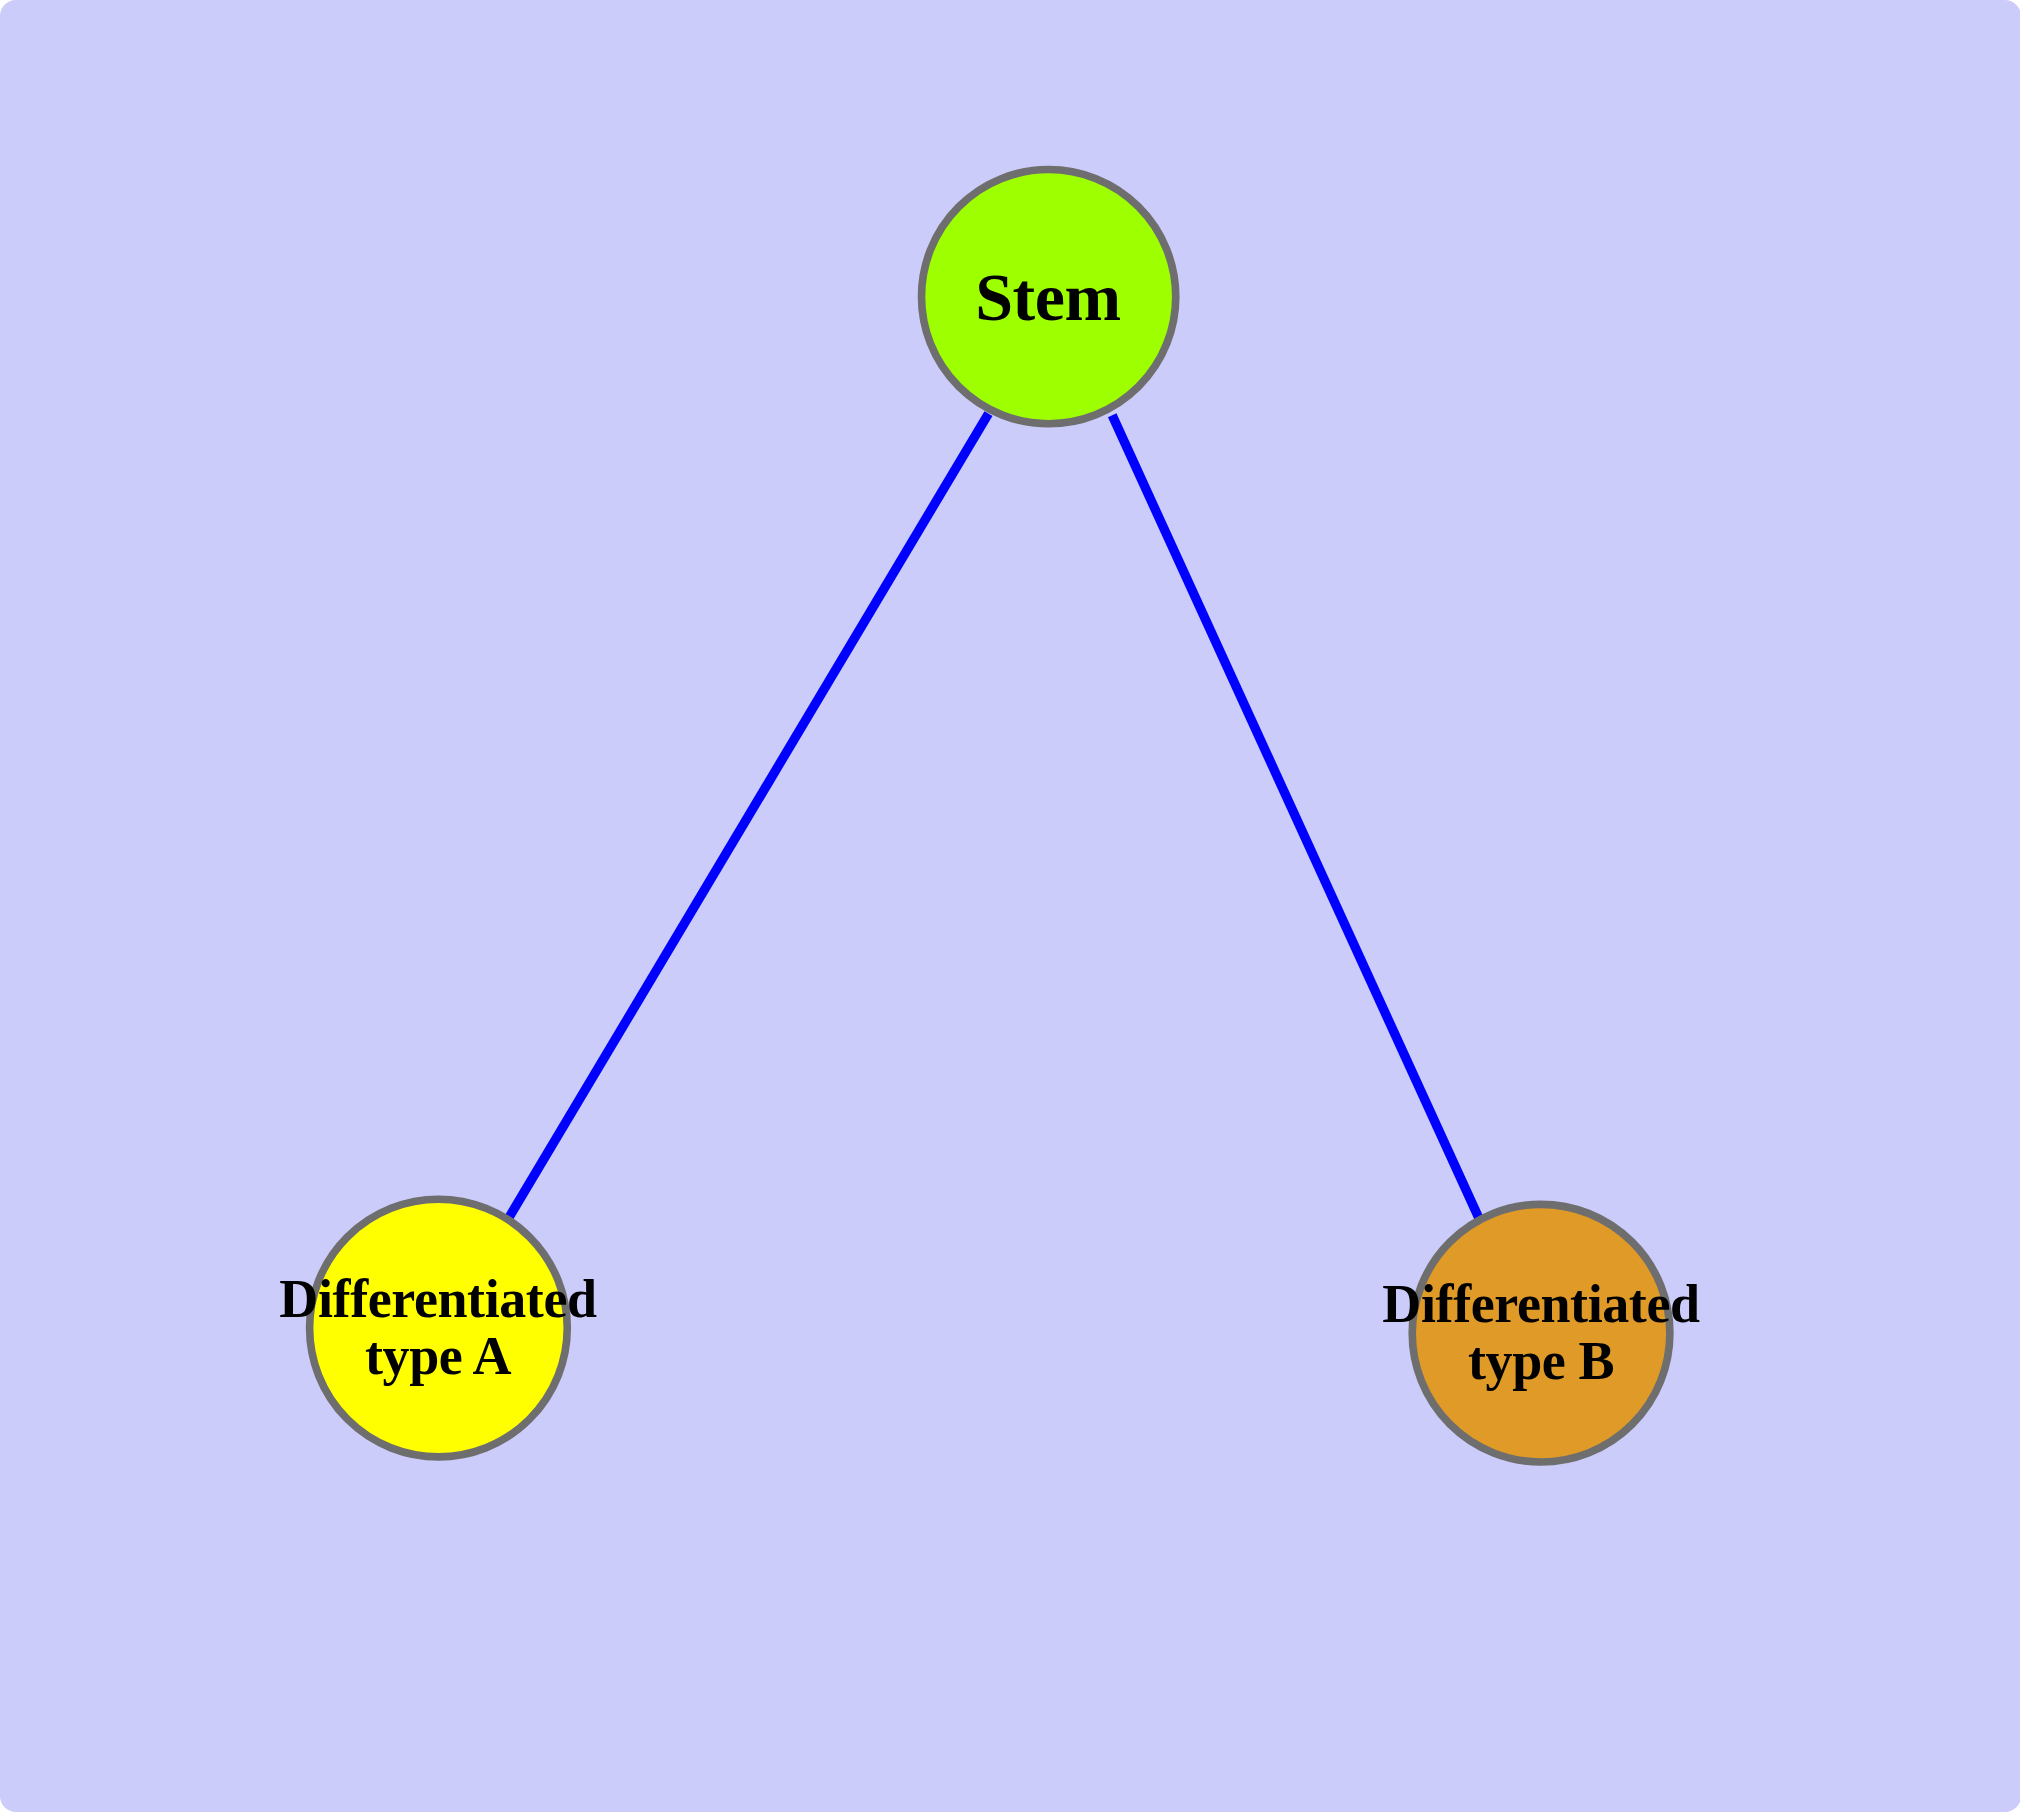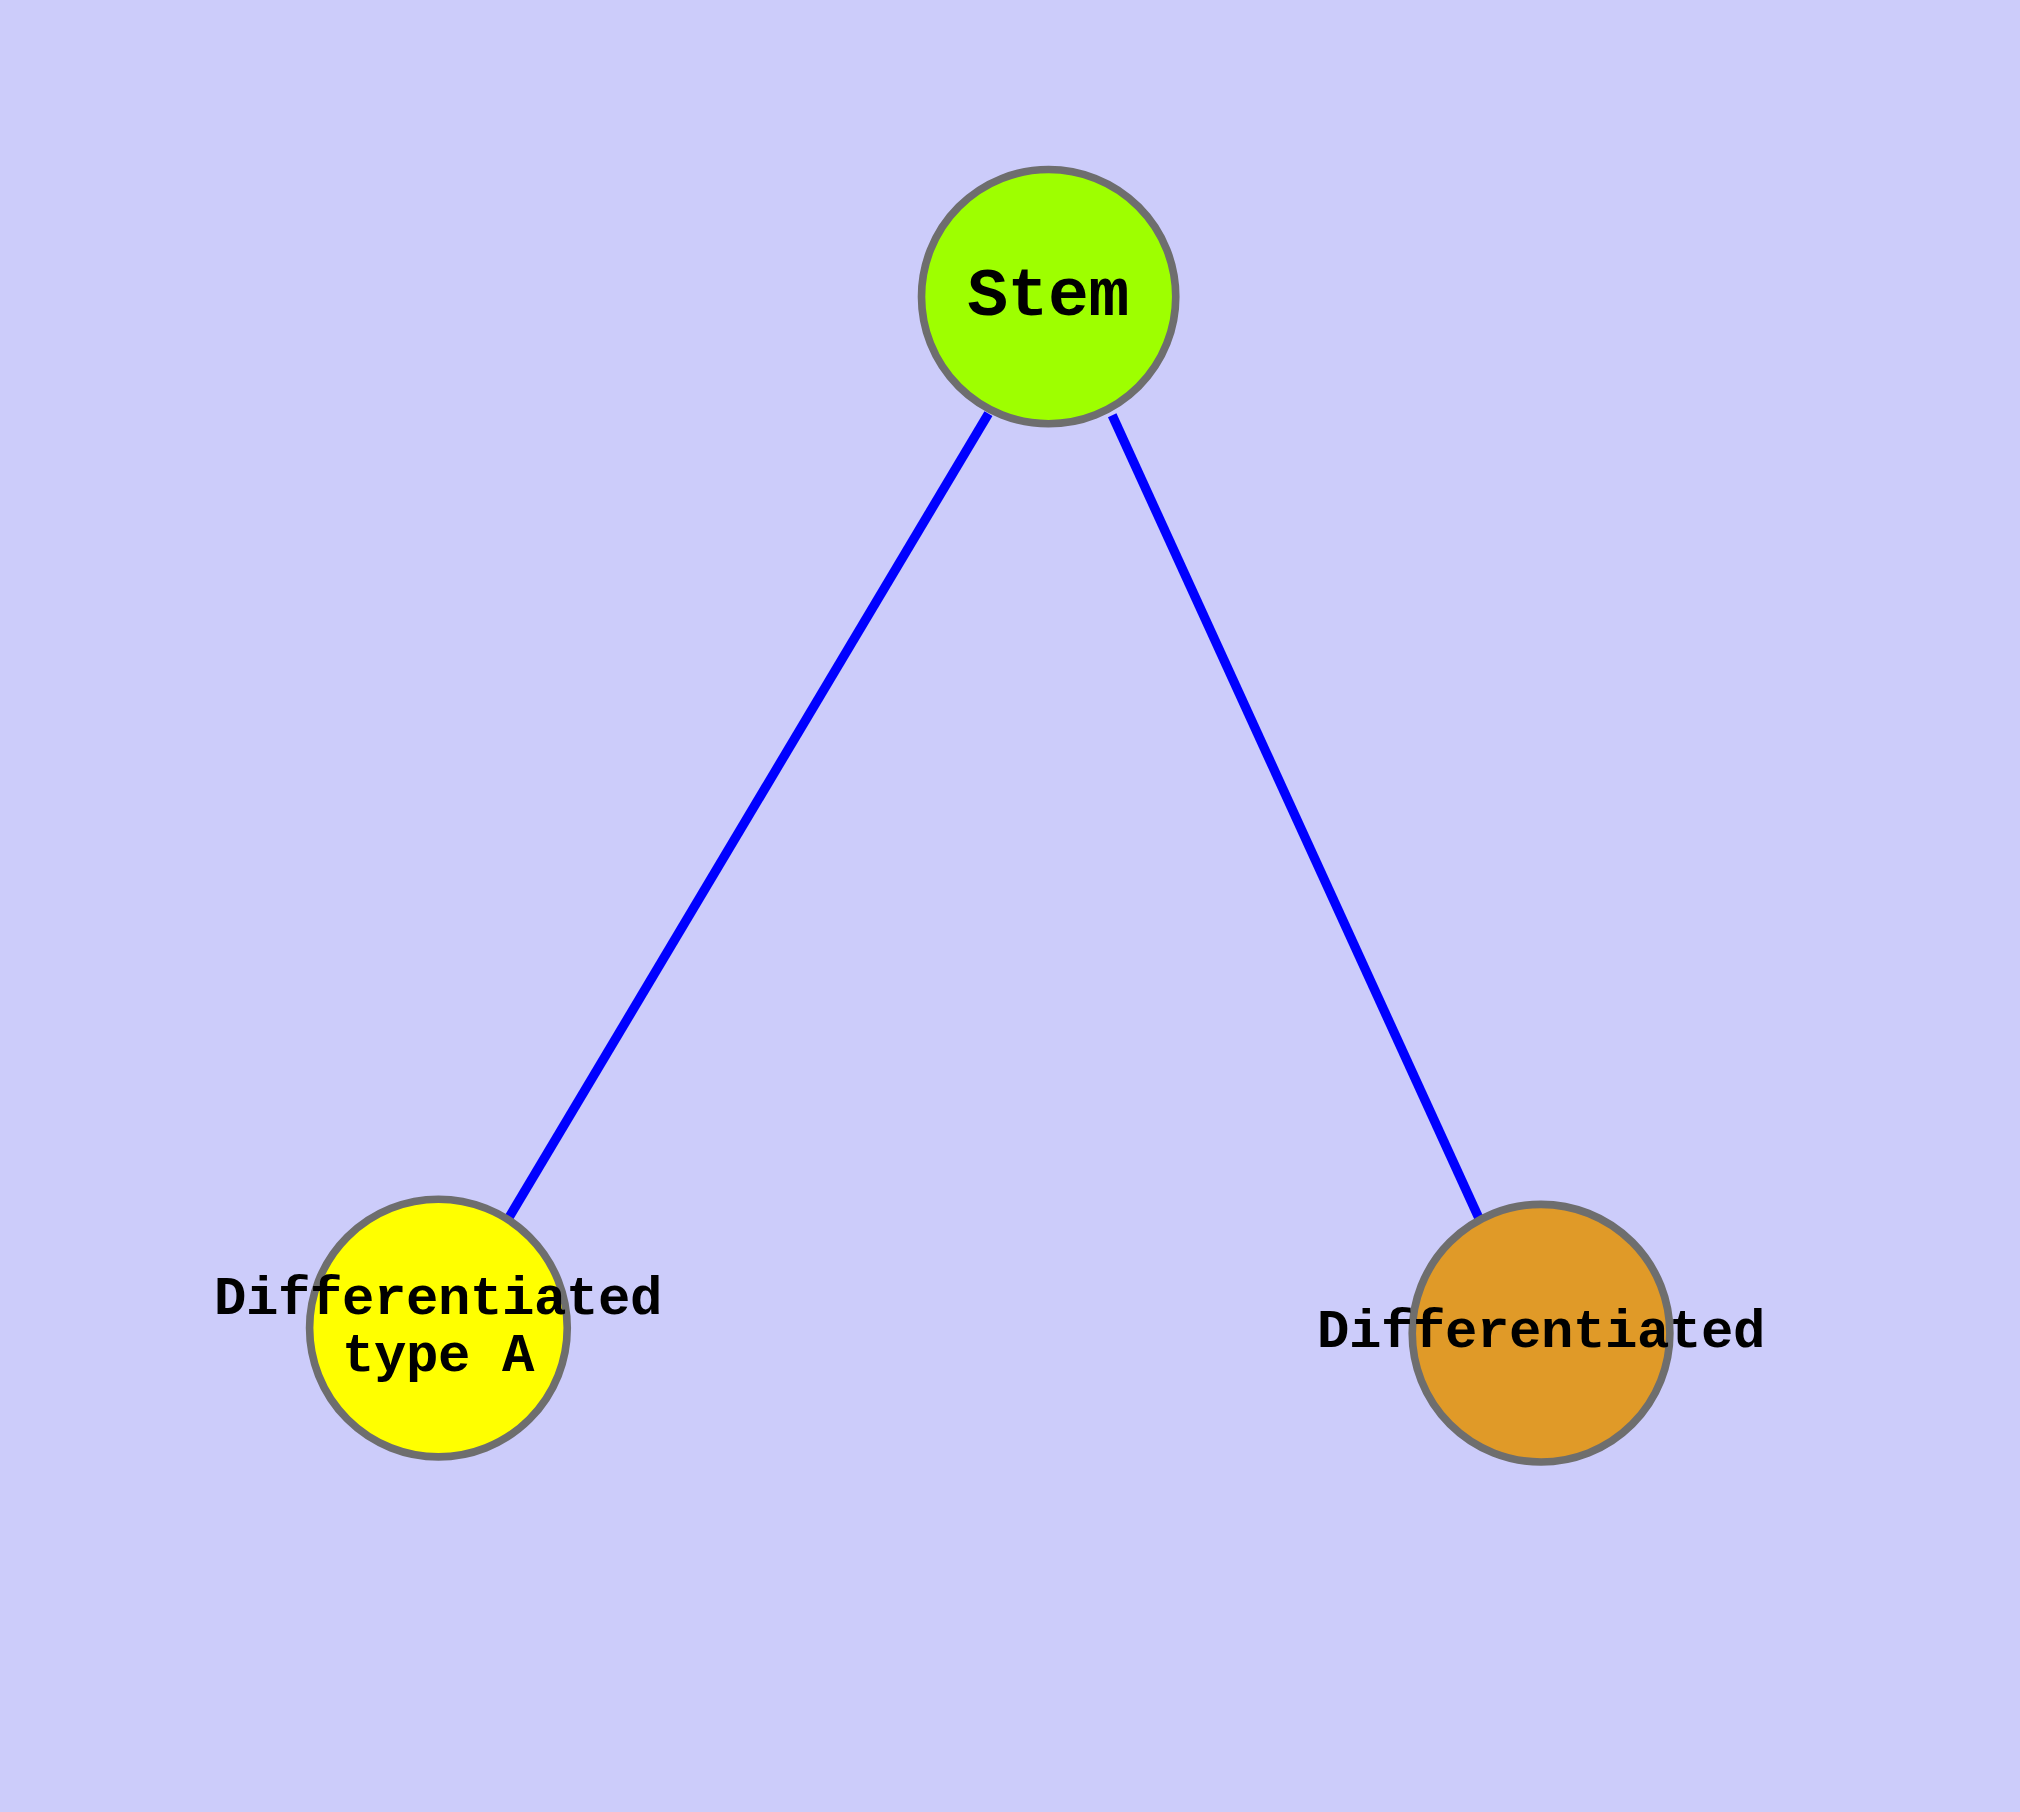--- a/index.html
+++ b/index.html
@@ -7,21 +7,22 @@
     margin: 0;
     padding: 0;
     background: #ffffff;
   }
   #canvas {
     position: relative;
     width: 2021px;
     height: 1812px;
     overflow: hidden;
     background: #ccccfa;
-    font-family: Liberation Mono, monospace;
+    font-family: Liberation Serif, serif;
+    border-radius: 16px;
   }
   #graph-svg {
     position: absolute;
     left: 0;
     top: 0;
     width: 2021px;
     height: 1812px;
     display: block;
   }
   .edge-line {
@@ -66,16 +67,16 @@
       <circle class="node-circle" cx="517" cy="1567" r="152" fill="#ffff00"></circle>
       <circle class="node-circle" cx="1818" cy="1573" r="152" fill="#e09a28"></circle>
       <circle class="node-circle" cx="1237" cy="350" r="150" fill="#9eff00"></circle>
     </g>
   </svg>
 
   <div class="node-label single" style="left:1048px; top:297px;">Stem</div>
 
   <div class="node-label double" style="left:438px; top:1328px;"><span>Differentiated</span><br><span>type A</span></div>
 
-  <div class="node-label double" style="left:1541px; top:1333px;"><span>Differentiated</span><br></div>
+  <div class="node-label double" style="left:1541px; top:1333px;"><span>Differentiated</span><br><span>type B</span></div>
 
 </div>
 
 
 </body></html>

